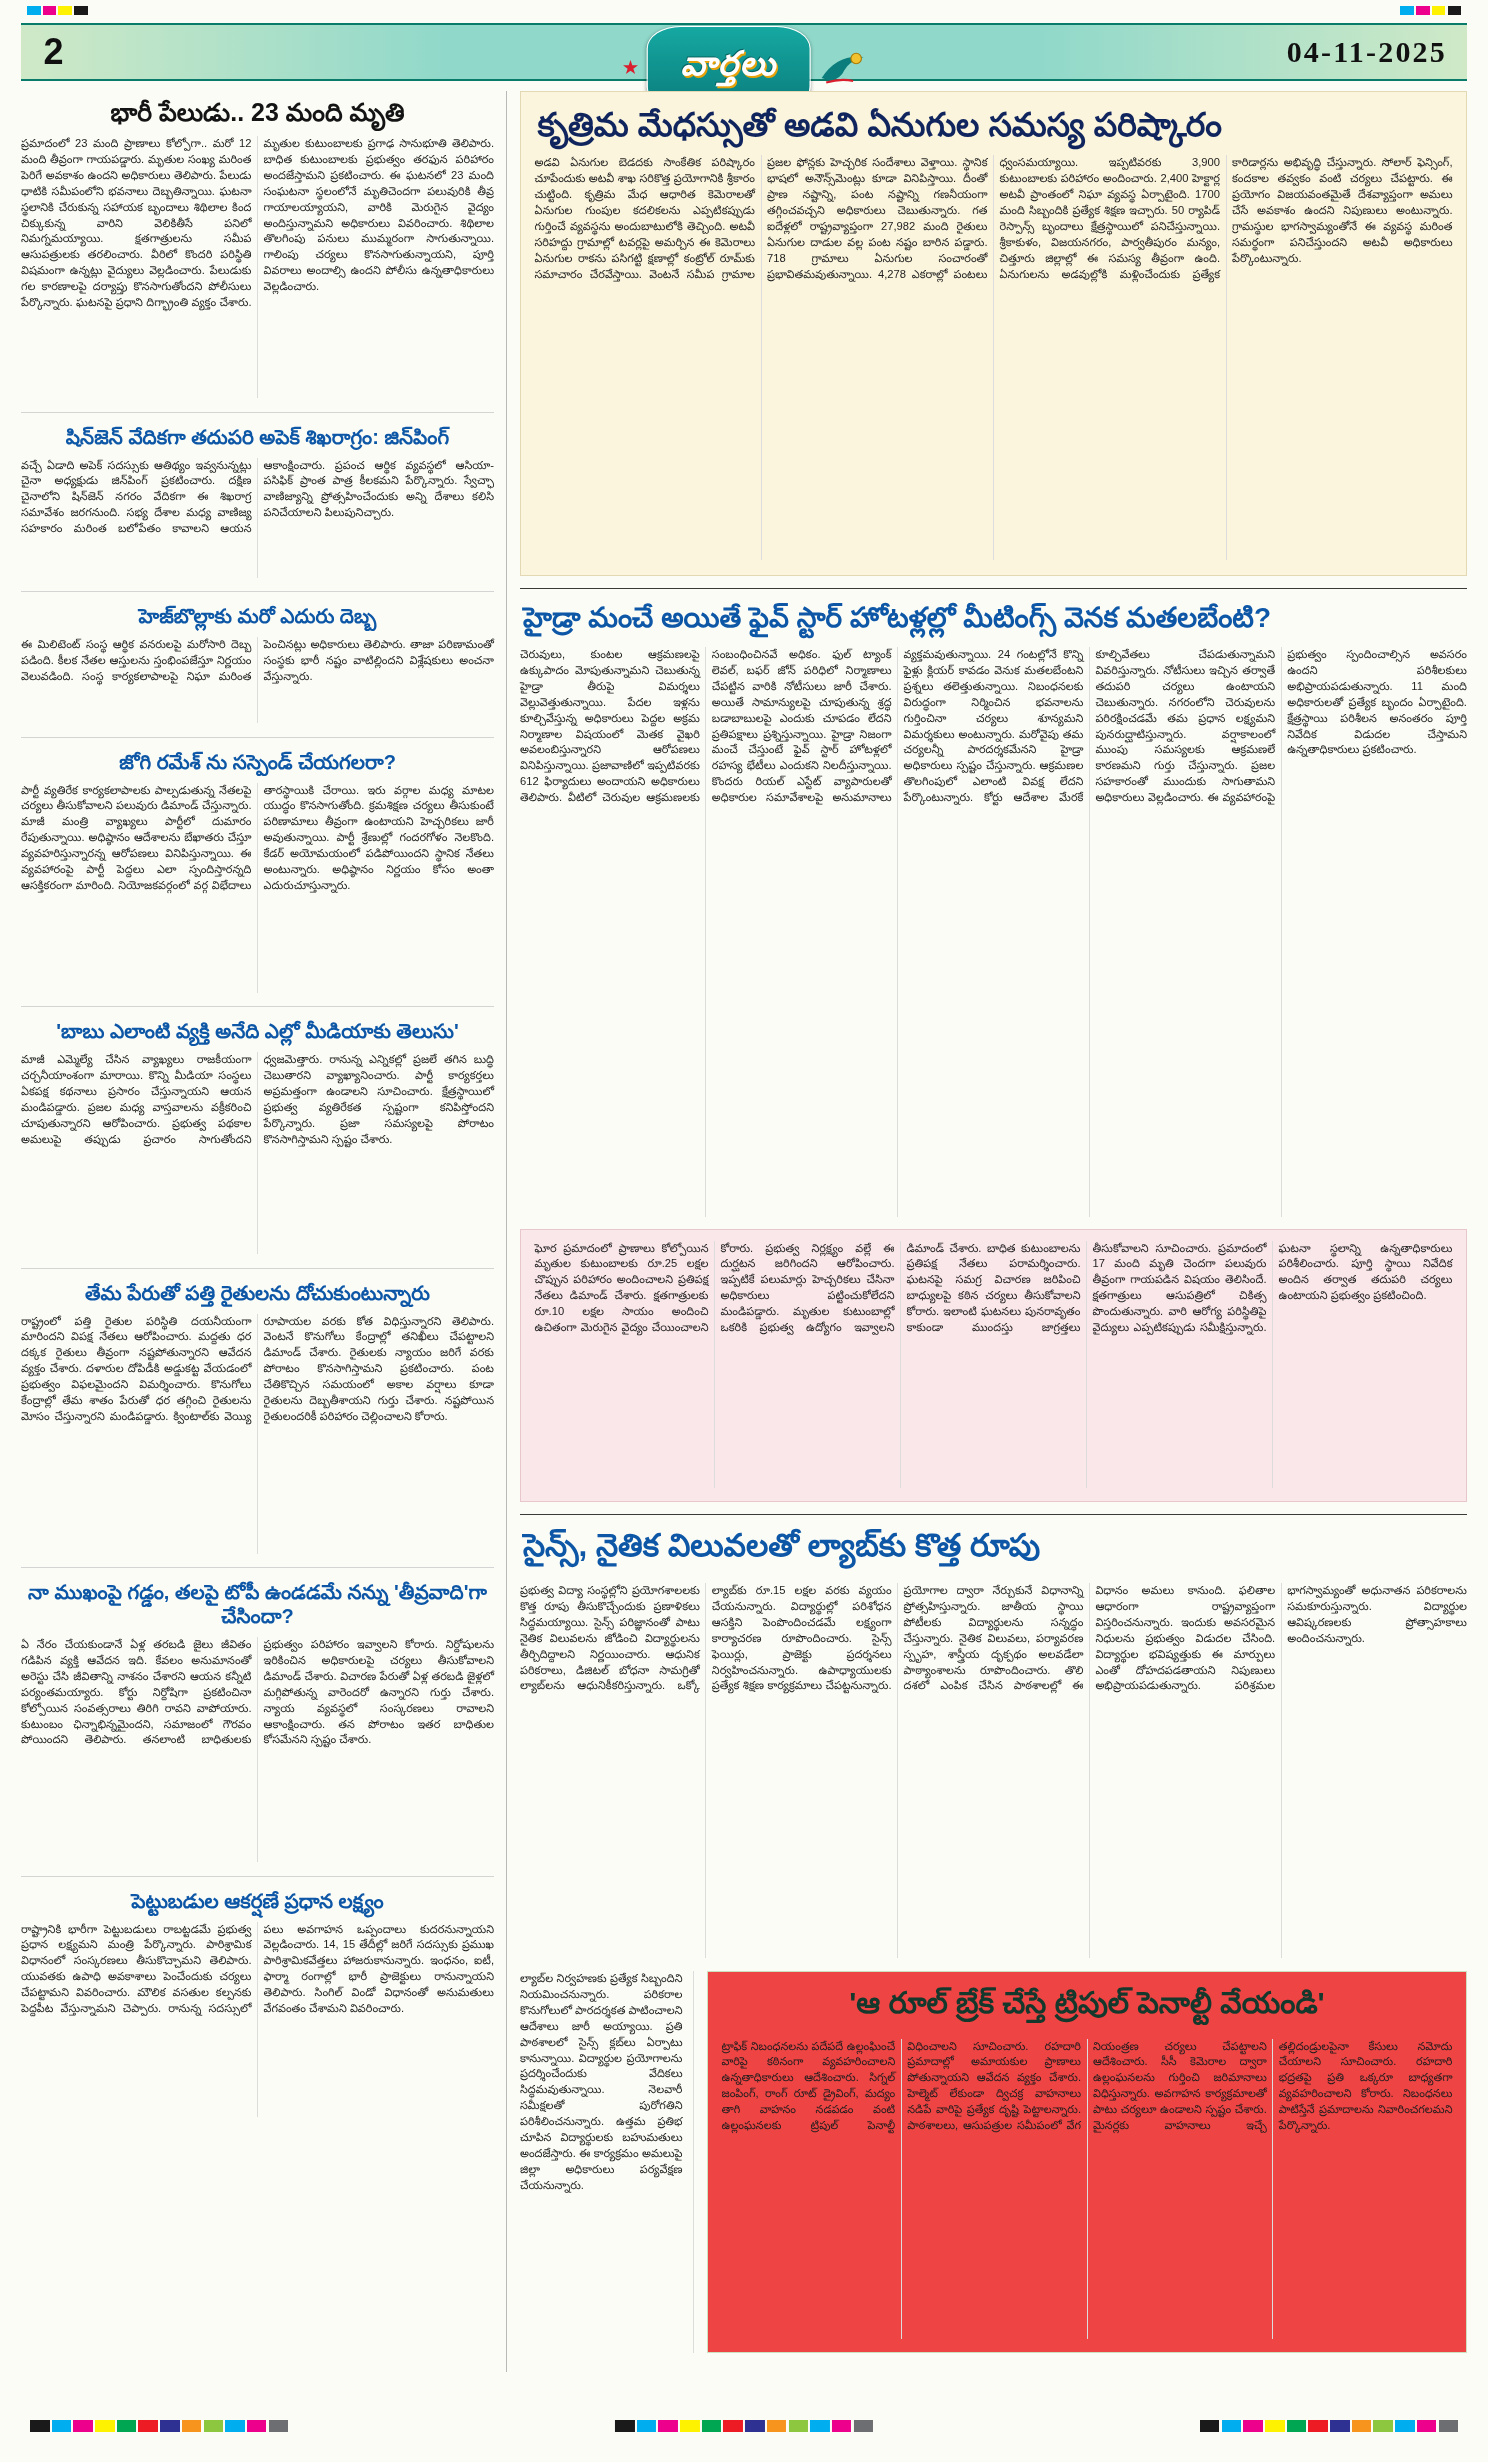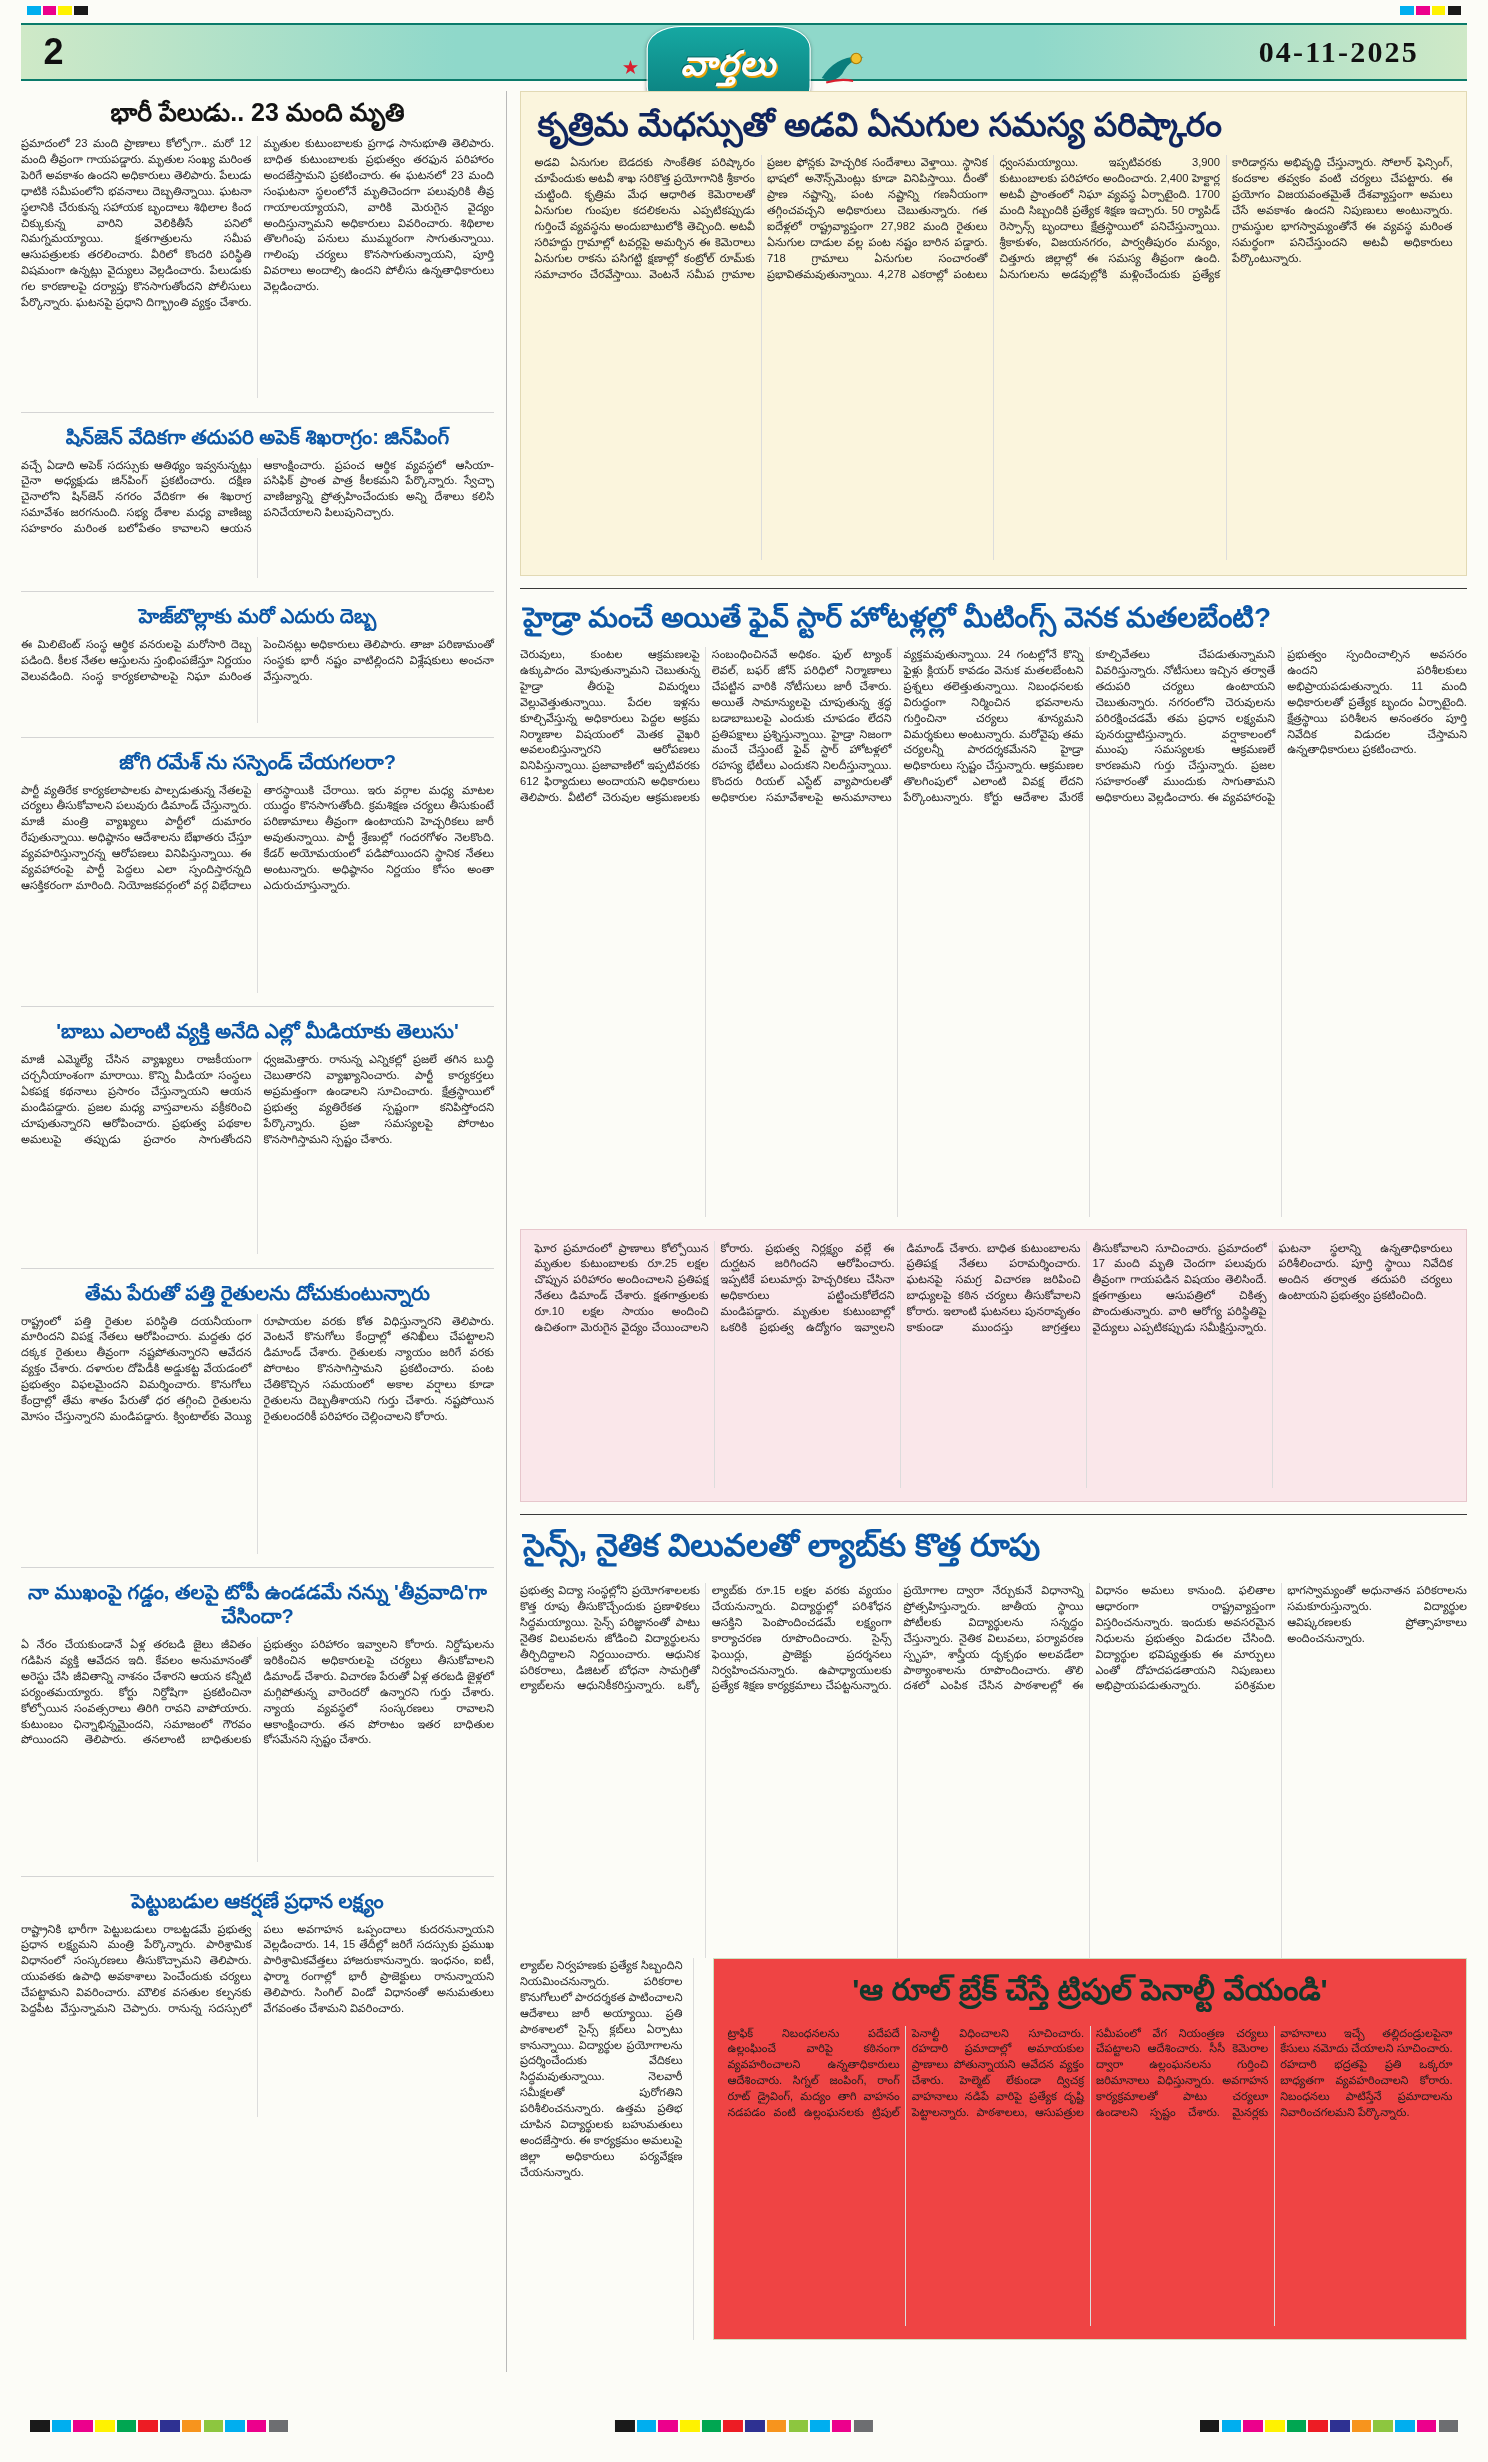--- a/index.html
+++ b/index.html
@@ -28,21 +28,21 @@
   .masthead-box {
     background:linear-gradient(180deg,#16a8a2,#0a7d7c);
     border:1.5px solid #ffffff; border-radius:34px / 22.5px;
     padding:17px 33px; box-shadow:0 1.5px 3.7px rgba(0,0,0,.35);
   }
   .masthead-text {
     font-size:34px; font-weight:bold; font-style:italic; color:#ffffff;
     text-shadow:1.5px 1.5px 0 #e7a10a, -0.7px -0.7px 0 #06605e; letter-spacing:1.5px;
   }
   .date {
-    margin-left:auto; padding-right:48px; font-family:"Liberation Serif", serif;
+    margin-left:auto; padding-right:20px; font-family:"Liberation Serif", serif;
     font-weight:bold; font-size:30px; letter-spacing:2.2px; color:#111;
   }
   
   .leftcol {
     position:absolute; left:21px; top:91px; width:486px; bottom:90px;
     border-right:0.7px solid #b9b9b9; padding-right:12px;
   }
   .rightcol { position:absolute; left:520px; right:21px; top:91px; }
   .l-article { padding-top:6px; margin-bottom:13.5px; border-top:0.7px solid #d4d4d4; }
   .l-article:first-child { border-top:none; padding-top:0; }
@@ -62,21 +62,21 @@
   .ai-body { column-count:4; min-height:405px; }
   .hydra-article { border-top:1.5px solid #3a3a3a; margin-top:12px; padding-top:9px; }
   .hydra-head { font-size:28px; font-weight:bold; color:#0d57a6; margin:3px 3px 12px; line-height:1.2; }
   .hydra-body { column-count:5; min-height:570px; }
   .comp-article { background:#fae7ea; border:0.7px solid #e7c6cc; padding:10.5px 13.5px 13.5px; margin-top:12px; }
   .comp-head { font-size:31.5px; font-weight:bold; color:#151515; margin:1.5px 3px 12px; }
   .comp-body { column-count:5; min-height:247px; }
   .sci-article { border-top:1.5px solid #3a3a3a; margin-top:12px; padding-top:9px; }
   .sci-head { font-size:31.5px; font-weight:bold; color:#0d57a6; margin:3px 3px 12px; }
   .sci-body { column-count:5; min-height:375px; }
-  .bottom-row { display:flex; gap:19px; margin-top:0; }
+  .bottom-row { display:flex; gap:13px; margin-top:13px; }
   .sci-extra {
     width:174px; flex:0 0 auto; font-size:11.2px; line-height:1.42;
     text-align:justify; color:#1d1d1d; border-right:0.7px solid #dcdcdc; padding-right:10.5px;
   }
   .rule-article { flex:1; background:#ef4444; border:0.7px solid #cde1c0; padding:10.5px 13.5px 13.5px; }
   .rule-head { font-size:30px; font-weight:bold; color:#14382c; text-align:center; margin:3px 3px 12px; }
   .rule-body { column-count:4; min-height:300px; }
 </style>
 </head>
 <body>

